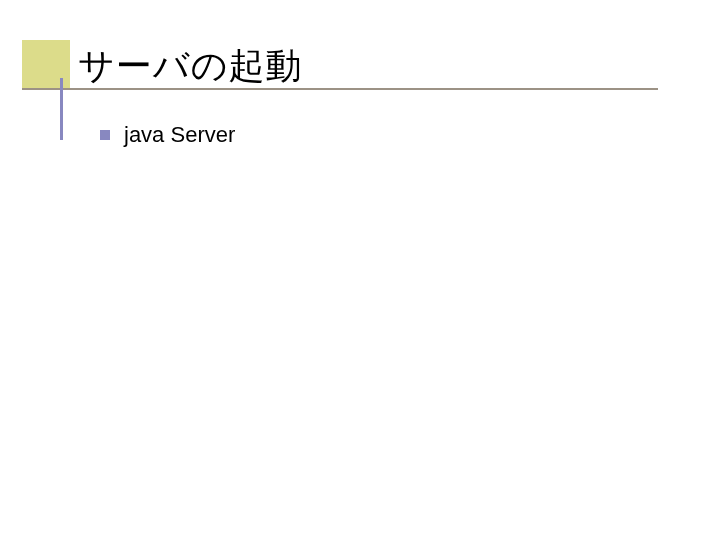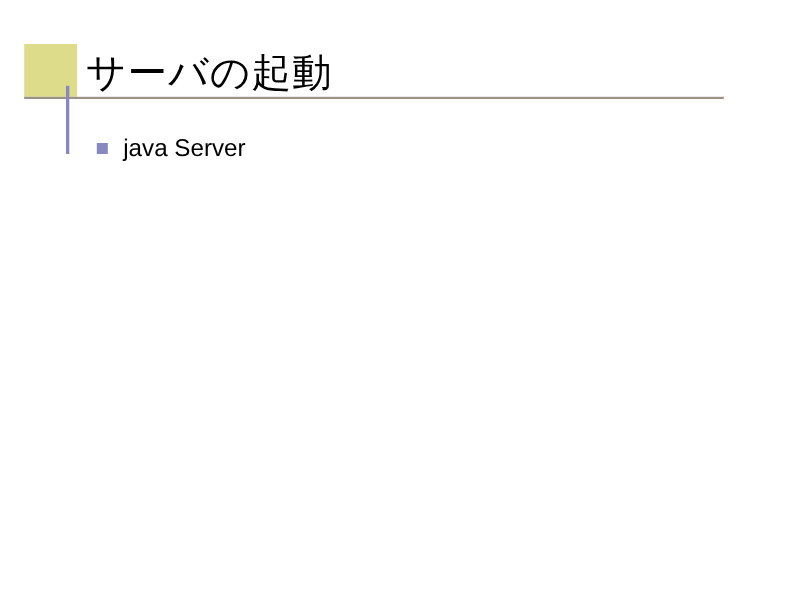--- a/index.html
+++ b/index.html
@@ -52,21 +52,21 @@
       top: 6px;
       left: 78px;
       font-size: 36px;
       font-weight: normal;
       color: #000000;
       letter-spacing: 1px;
     }
     .content-area {
       position: absolute;
       top: 122px;
-      left: 88px;
+      left: 100px;
     }
     .bullet-item {
       display: flex;
       align-items: center;
       gap: 14px;
     }
     .bullet {
       width: 10px;
       height: 10px;
       background: #8888c0;

